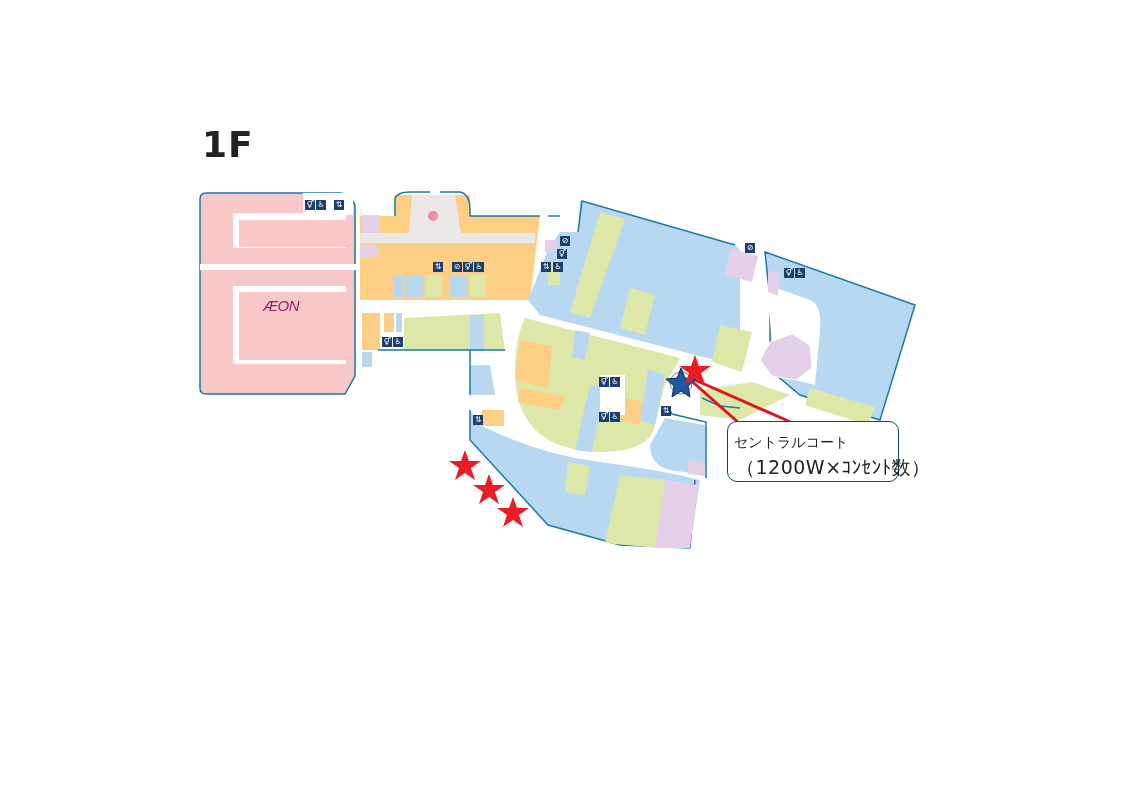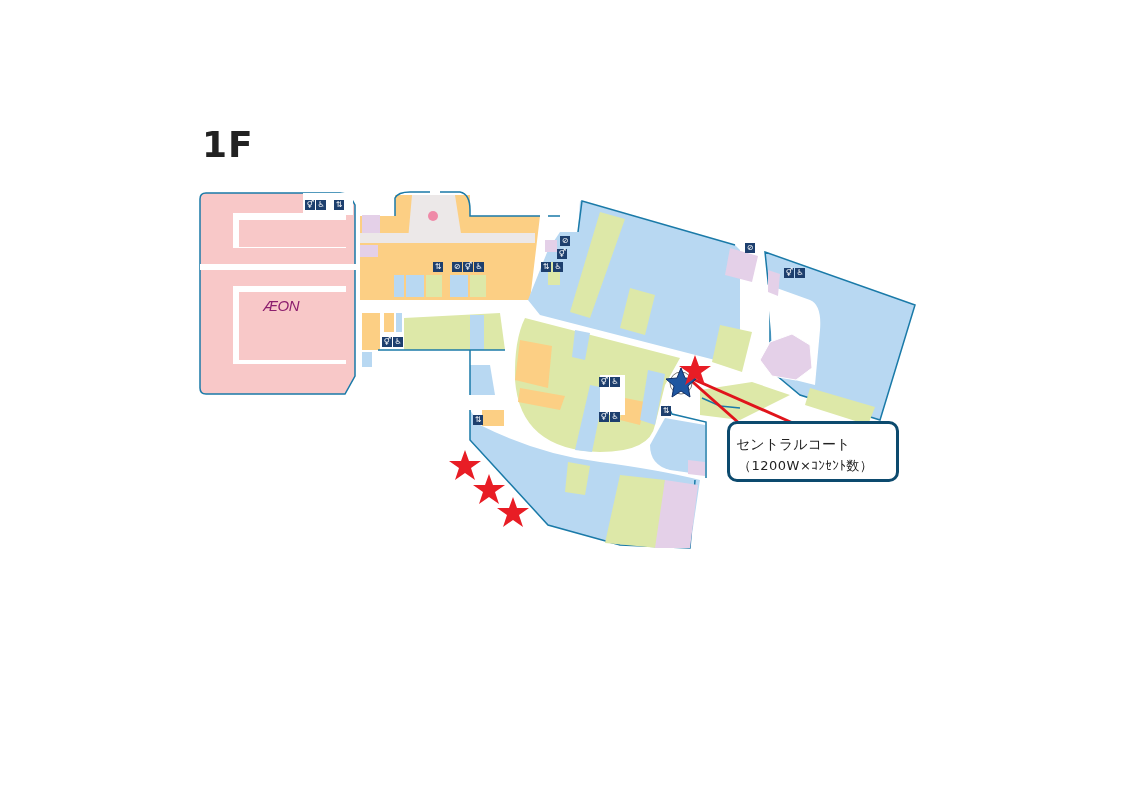--- a/index.html
+++ b/index.html
@@ -1,21 +1,21 @@
 <!DOCTYPE html>
 <html><head>
 <meta charset="utf-8">
 <style>
   html, body { margin:0; padding:0; background:#ffffff; }
   body { width:1123px; height:794px; position:relative; overflow:hidden; font-family:"DejaVu Sans", sans-serif; }
   .floor-label { position:absolute; left:202px; top:124px; font-family:"DejaVu Sans", sans-serif; font-weight:bold; font-size:36px; color:#222; letter-spacing:1px; }
   svg.map { position:absolute; left:0; top:0; }
-  .callout { position:absolute; left:727px; top:421px; width:172px; height:61px; border:3px solid #0c4a6e; border-radius:10px; background:#fff; box-sizing:border-box; }
+  .callout { position:absolute; left:727px; top:421px; width:172px; height:61px; border:1px solid #0c4a6e; border-radius:10px; background:#fff; box-sizing:border-box; }
   .callout .l1 { position:absolute; left:6px; top:12px; font-size:14px; color:#222; font-family:"DejaVu Sans", sans-serif; white-space:nowrap; }
-  .callout .l2 { position:absolute; left:8px; top:33px; font-size:13px; color:#222; font-family:"DejaVu Sans", sans-serif; white-space:nowrap; letter-spacing:0.5px; }
+  .callout .l2 { position:absolute; left:8px; top:33px; font-size:19px; color:#222; font-family:"DejaVu Sans", sans-serif; white-space:nowrap; letter-spacing:0.5px; }
   .aeon { position:absolute; left:263px; top:297px; font-size:15px; color:#8c1f6e; font-family:"Liberation Sans", sans-serif; letter-spacing:-0.5px; font-style:italic; }
   .ico { position:absolute; width:10px; height:10px; background:#1d3f6e; color:#fff; font-size:8px; line-height:10px; text-align:center; font-family:"DejaVu Sans", sans-serif; }
 </style>
 </head>
 <body>
 
 <div class="floor-label">1F</div>
 
 <svg class="map" width="1123" height="794" viewBox="0 0 1123 794" xmlns="http://www.w3.org/2000/svg">
 

